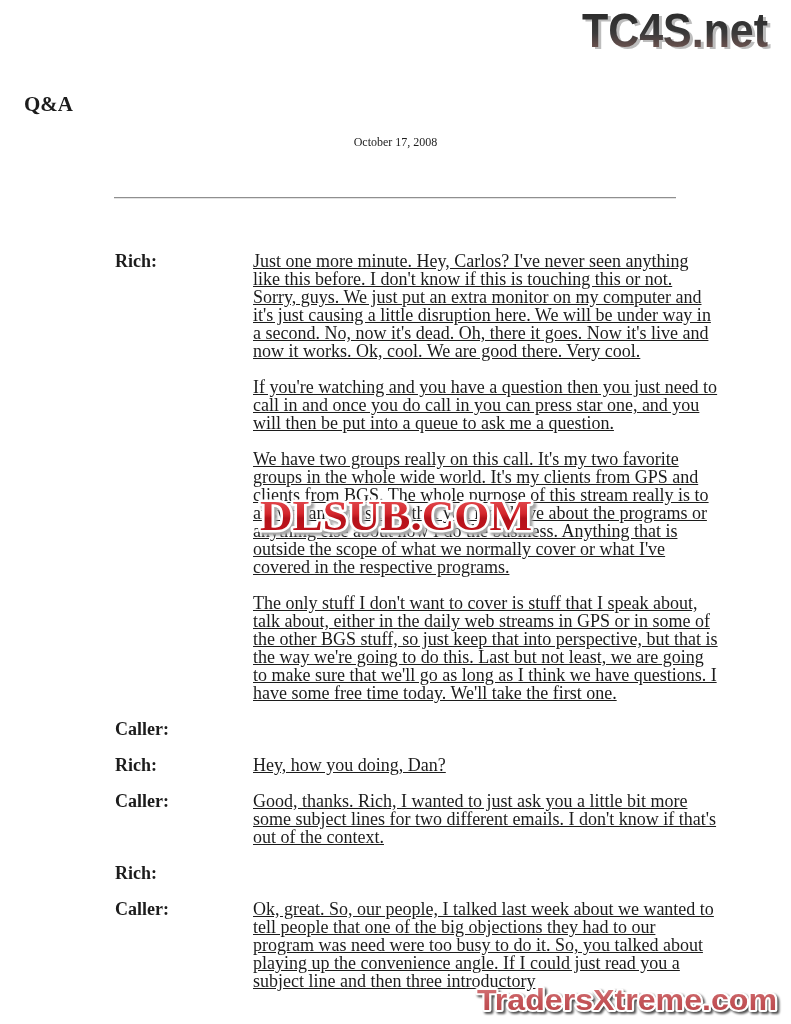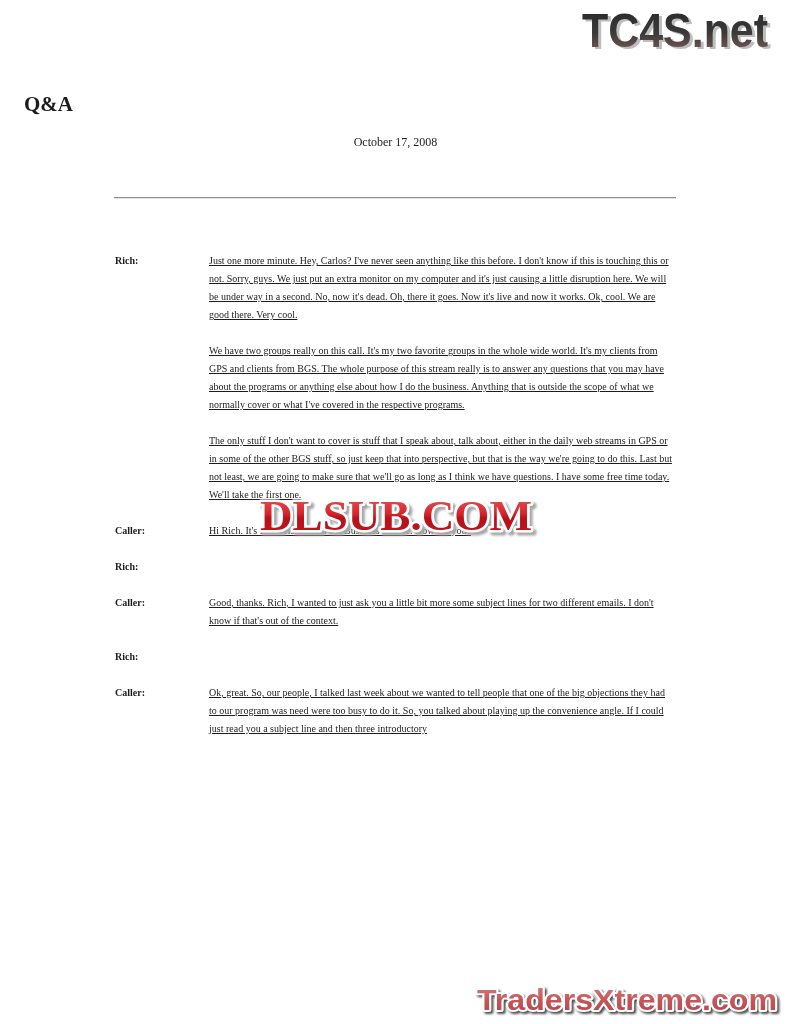--- a/index.html
+++ b/index.html
@@ -49,22 +49,23 @@
 
   
   .transcript {
     position: absolute;
     top: 252px; left: 115px;
     width: 560px;
   }
   .row {
     display: flex;
     margin-bottom: 18px;
-    font-size: 10px;
+    font-size: 18px;
     line-height: 18px;
+    gap: 44px;
   }
   .row:last-child { margin-bottom: 0; }
   .speaker {
     width: 94px;
     flex: 0 0 94px;
     font-weight: bold;
   }
   .text {
     width: 466px;
     flex: 0 0 466px;
@@ -121,32 +122,36 @@
 
 <div class="rule"></div>
 
 <div class="transcript">
   <div class="row">
     <div class="speaker">Rich:</div>
     <div class="text">Just one more minute. Hey, Carlos? I've never seen anything like this before. I don't know if this is touching this or not. Sorry, guys. We just put an extra monitor on my computer and it's just causing a little disruption here. We will be under way in a second. No, now it's dead. Oh, there it goes. Now it's live and now it works. Ok, cool. We are good there. Very cool.</div>
   </div>
   <div class="row">
     <div class="speaker"></div>
+    <div class="text">If you're watching and you have a question then you just need to call in and once you do call in you can press star one, and you will then be put into a queue to ask me a question.</div>
+  </div>
+  <div class="row">
+    <div class="speaker"></div>
     <div class="text">We have two groups really on this call. It's my two favorite groups in the whole wide world. It's my clients from GPS and clients from BGS. The whole purpose of this stream really is to answer any questions that you may have about the programs or anything else about how I do the business. Anything that is outside the scope of what we normally cover or what I've covered in the respective programs.</div>
   </div>
   <div class="row">
     <div class="speaker"></div>
     <div class="text">The only stuff I don't want to cover is stuff that I speak about, talk about, either in the daily web streams in GPS or in some of the other BGS stuff, so just keep that into perspective, but that is the way we're going to do this. Last but not least, we are going to make sure that we'll go as long as I think we have questions. I have some free time today. We'll take the first one.</div>
   </div>
   <div class="row">
     <div class="speaker">Caller:</div>
-    <div class="text">Hi Rich. It's Dan Frister from the Business Source. How are you?</div>
   </div>
   <div class="row">
     <div class="speaker">Rich:</div>
+    <div class="text">Hey, how you doing, Dan?</div>
   </div>
   <div class="row">
     <div class="speaker">Caller:</div>
     <div class="text">Good, thanks. Rich, I wanted to just ask you a little bit more some subject lines for two different emails. I don't know if that's out of the context.</div>
   </div>
   <div class="row">
     <div class="speaker">Rich:</div>
   </div>
   <div class="row">
     <div class="speaker">Caller:</div>

